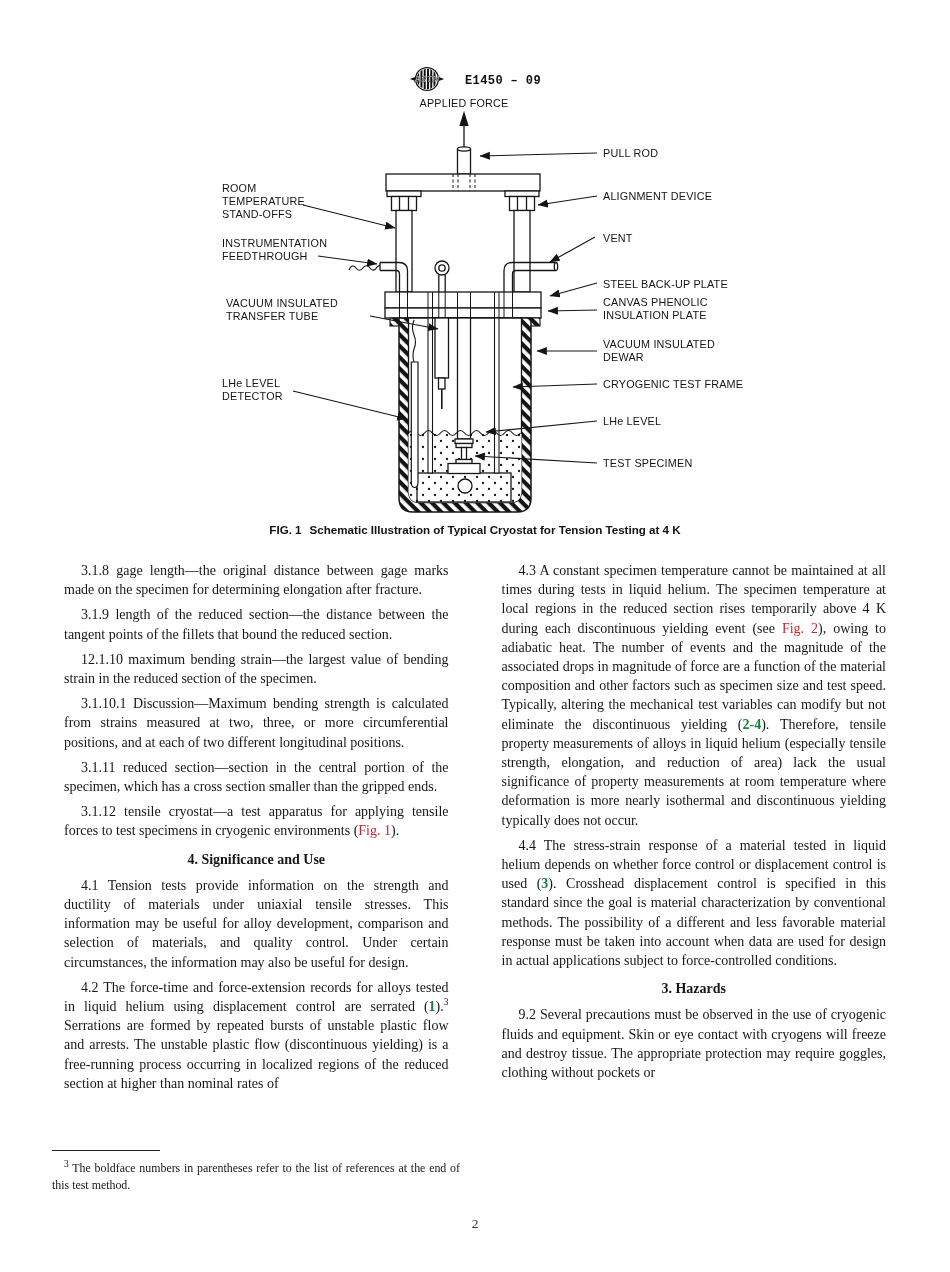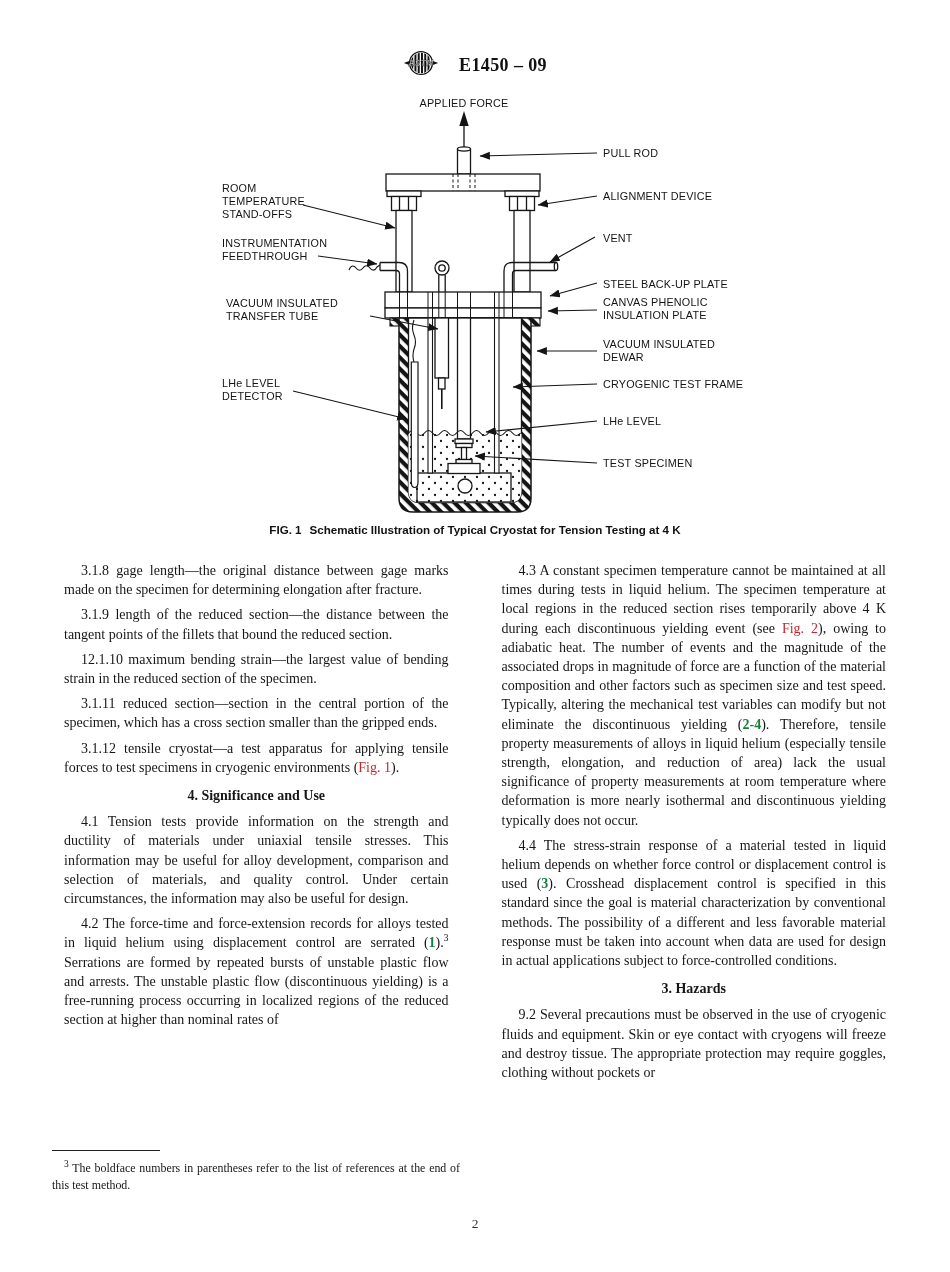--- a/index.html
+++ b/index.html
@@ -1,20 +1,20 @@
 <!DOCTYPE html>
 <html><head>
 <meta charset="utf-8">
 <style>
   *{margin:0;padding:0;box-sizing:border-box}
   html,body{background:#9a9a9a}
   .page{position:relative;width:950px;height:1272px;background:#ffffff;margin:0 auto;
         font-family:"Liberation Serif",serif;color:#161616;overflow:hidden}
-  .doc-header{position:absolute;top:46px;left:0;width:100%;display:flex;justify-content:center;align-items:center;gap:20px}
-  .doc-code{font-family:Liberation Serif, serif;font-weight:bold;font-size:18px;letter-spacing:.4px;color:#111}
+  .doc-header{position:absolute;top:62px;left:0;width:100%;display:flex;justify-content:center;align-items:center;gap:20px}
+  .doc-code{font-family:Liberation Mono, monospace;font-weight:bold;font-size:12px;letter-spacing:.4px;color:#111}
   .figure-svg{position:absolute;top:95px;left:0}
   .figure-svg text{font-family:"Liberation Sans",sans-serif;font-size:10.8px;fill:#141414;letter-spacing:.2px}
   .fig-caption{position:absolute;top:523px;width:100%;text-align:center;
                font-family:"Liberation Sans",sans-serif;font-weight:bold;font-size:11.6px;color:#111}
   .fig-caption .cap-text{margin-left:8px}
   .columns{position:absolute;top:561px;left:52px;width:846px;display:flex;gap:29px}
   .col{width:408.5px;text-align:justify;font-size:14px;line-height:19.2px}
   .para{margin:0 12px 6px;text-indent:17px}
   .para.noindent{text-indent:0}
   .sec-heading{font-weight:bold;margin:9px 0 7px;text-align:center}
@@ -232,20 +232,21 @@
 
   <div class="fig-caption">
     <span>FIG. 1</span><span class="cap-text">Schematic Illustration of Typical Cryostat for Tension Testing at 4 K</span>
   </div>
 
   <div class="columns">
     <div class="col">
         <p class="para"><span>3.1.8 </span><span class="seg-i">gage length</span><span>—the original distance between gage marks made on the specimen for determining elongation after fracture.</span></p>
         <p class="para"><span>3.1.9 </span><span class="seg-i">length of the reduced section</span><span>—the distance between the tangent points of the fillets that bound the reduced section.</span></p>
         <p class="para"><span>12.1.10 </span><span class="seg-i">maximum bending strain</span><span>—the largest value of bending strain in the reduced section of the specimen.</span></p>
+        <p class="para"><span>3.1.10.1 </span><span class="seg-i">Discussion</span><span>—Maximum bending strength is calculated from strains measured at two, three, or more circumferential positions, and at each of two different longitudinal positions.</span></p>
         <p class="para"><span>3.1.11 </span><span class="seg-i">reduced section</span><span>—section in the central portion of the specimen, which has a cross section smaller than the gripped ends.</span></p>
         <p class="para"><span>3.1.12 </span><span class="seg-i">tensile cryostat</span><span>—a test apparatus for applying tensile forces to test specimens in cryogenic environments (</span><span class="seg-link">Fig. 1</span><span>).</span></p>
         <div class="sec-heading">4.  Significance and Use</div>
         <p class="para"><span>4.1 Tension tests provide information on the strength and ductility of materials under uniaxial tensile stresses. This information may be useful for alloy development, comparison and selection of materials, and quality control. Under certain circumstances, the information may also be useful for design.</span></p>
         <p class="para"><span>4.2 The force-time and force-extension records for alloys tested in liquid helium using displacement control are serrated (</span><span class="seg-blink">1</span><span>).</span><sup>3</sup><span> Serrations are formed by repeated bursts of unstable plastic flow and arrests. The unstable plastic flow (discontinuous yielding) is a free-running process occurring in localized regions of the reduced section at higher than nominal rates of</span></p>
       </div>
     <div class="col">
         <p class="para"><span>4.3 A constant specimen temperature cannot be maintained at all times during tests in liquid helium. The specimen temperature at local regions in the reduced section rises temporarily above 4 K during each discontinuous yielding event (see </span><span class="seg-link">Fig. 2</span><span>), owing to adiabatic heat. The number of events and the magnitude of the associated drops in magnitude of force are a function of the material composition and other factors such as specimen size and test speed. Typically, altering the mechanical test variables can modify but not eliminate the discontinuous yielding (</span><span class="seg-blink">2-4</span><span>). Therefore, tensile property measurements of alloys in liquid helium (especially tensile strength, elongation, and reduction of area) lack the usual significance of property measurements at room temperature where deformation is more nearly isothermal and discontinuous yielding typically does not occur.</span></p>
         <p class="para"><span>4.4 The stress-strain response of a material tested in liquid helium depends on whether force control or displacement control is used (</span><span class="seg-blink">3</span><span>). Crosshead displacement control is specified in this standard since the goal is material characterization by conventional methods. The possibility of a different and less favorable material response must be taken into account when data are used for design in actual applications subject to force-controlled conditions.</span></p>
         <div class="sec-heading">3.  Hazards</div>

